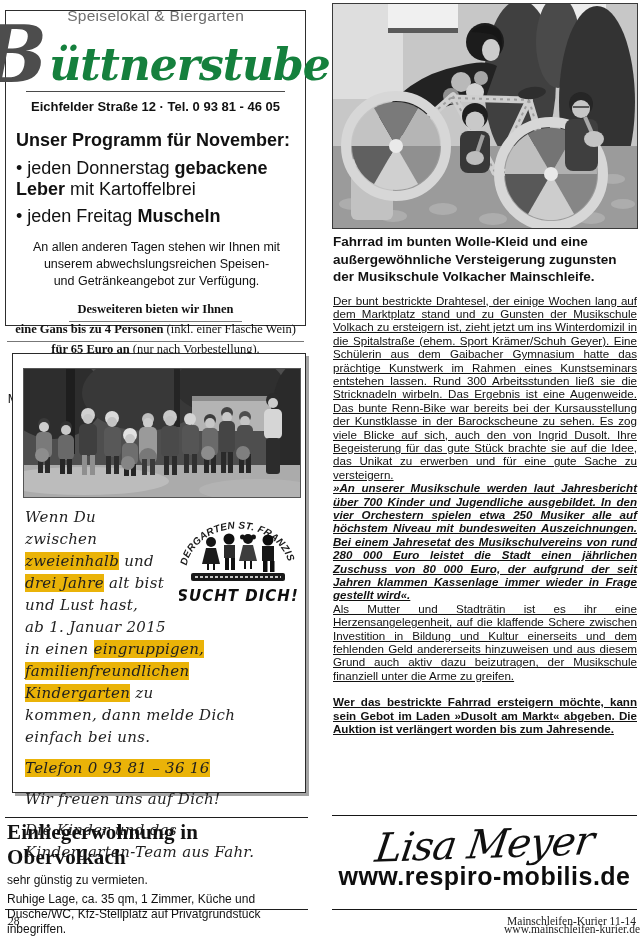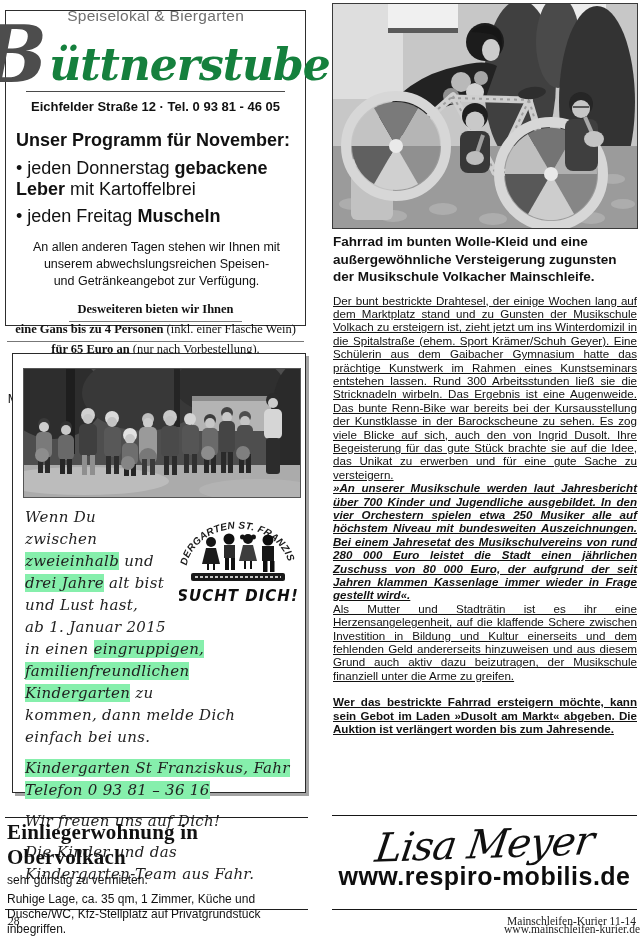--- a/index.html
+++ b/index.html
@@ -30,21 +30,21 @@
   
   .ad-kiga{position:absolute;left:12px;top:353px;width:294px;height:440px;
     border:1.2px solid #2a2a2a;box-shadow:3px 3px 0 rgba(90,90,90,.55);
     background:#fff;box-sizing:border-box;}
   .kiga-photo{position:absolute;left:10px;top:14px;width:276px;height:128px;
     border:1px solid #555;}
   .kiga-photo svg{display:block;}
   .hand{position:absolute;left:12px;top:152px;right:8px;bottom:6px;
     font-family:"DejaVu Serif",serif;font-style:italic;color:#1f1f1f;
     font-size:15px;line-height:22px;letter-spacing:.3px;}
-  .hand .hl{background:#86efac;}
+  .hand .hl{background:#eab308;}
   .kiga-logo{float:right;width:118px;height:104px;margin:0 0 4px 6px;shape-outside:inset(0);}
   .hand .gap{height:9px;}
 
   
   .ad-apartment{position:absolute;left:5px;top:817px;width:303px;height:93px;
     border-top:1.5px solid #1e1e1e;border-bottom:1.5px solid #1e1e1e;box-sizing:border-box;}
   .apt-title{font-weight:bold;font-size:21px;margin:2px 0 3px 2px;letter-spacing:.2px;font-family:Liberation Serif, serif;}
   .apt-sub{font-size:12px;margin:0 0 5px 2px;}
   .apt-body{font-size:12px;line-height:15px;margin:0 0 6px 2px;}
 
@@ -248,21 +248,20 @@
       </div>
       <div><span>Wenn Du zwischen</span></div>
       <div><span class="hl">zweieinhalb</span><span> und</span></div>
       <div><span class="hl">drei Jahre</span><span> alt bist</span></div>
       <div><span>und Lust hast,</span></div>
       <div><span>ab 1. Januar 2015</span></div>
       <div><span>in einen </span><span class="hl">eingruppigen,</span></div>
       <div><span class="hl">familienfreundlichen Kindergarten</span><span> zu</span></div>
       <div><span>kommen, dann melde Dich einfach bei uns.</span></div>
       <div class="gap"></div>
-      <div><span class="hl">Kindergarten St Franziskus, Fahr</span></div>
       <div><span class="hl">Telefon 0 93 81 – 36 16</span></div>
       <div class="gap"></div>
       <div><span>Wir freuen uns auf Dich!</span></div>
       <div class="gap"></div>
       <div><span>Die Kinder und das</span></div>
       <div><span>Kindergarten-Team aus Fahr.</span></div>
     </div>
   </div>
 
   <div class="ad-apartment">

